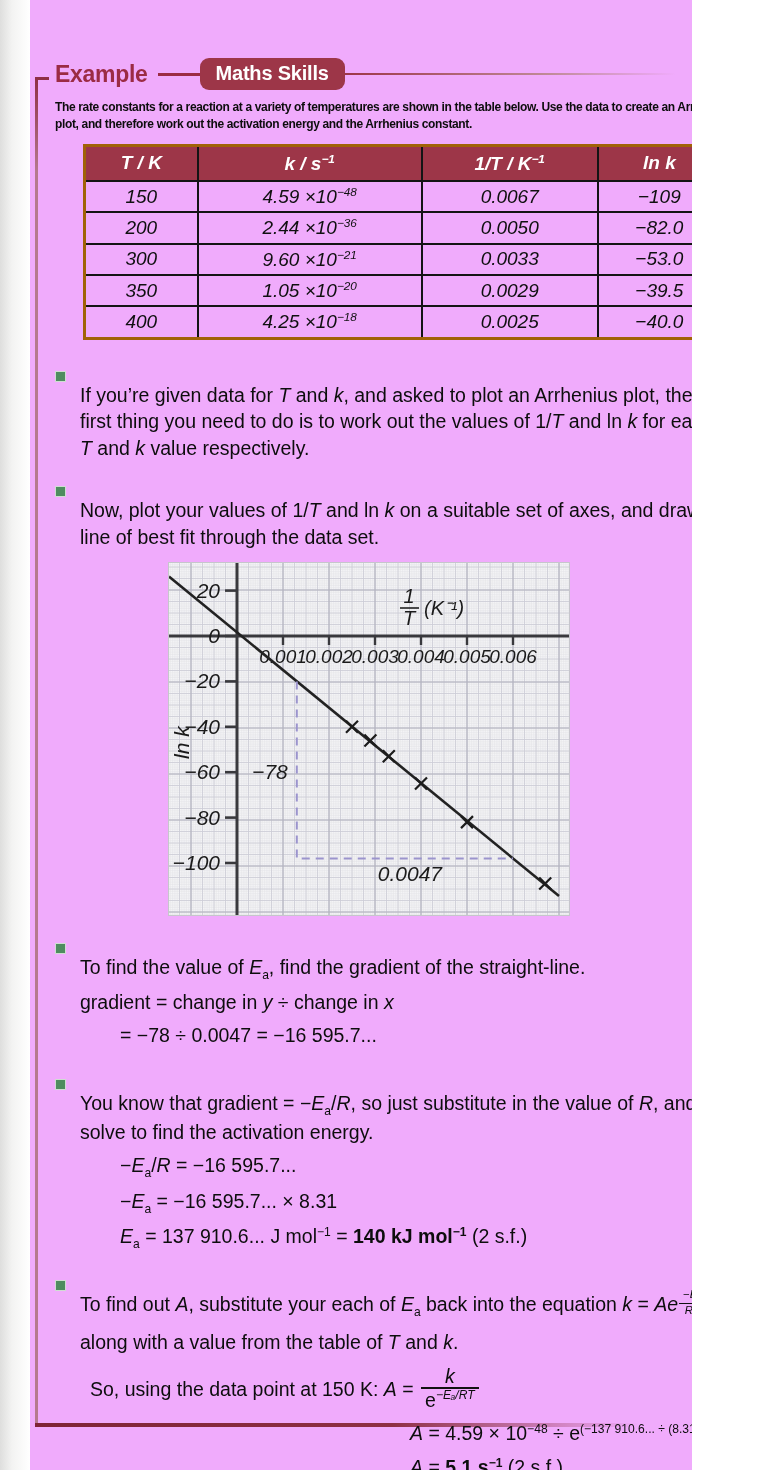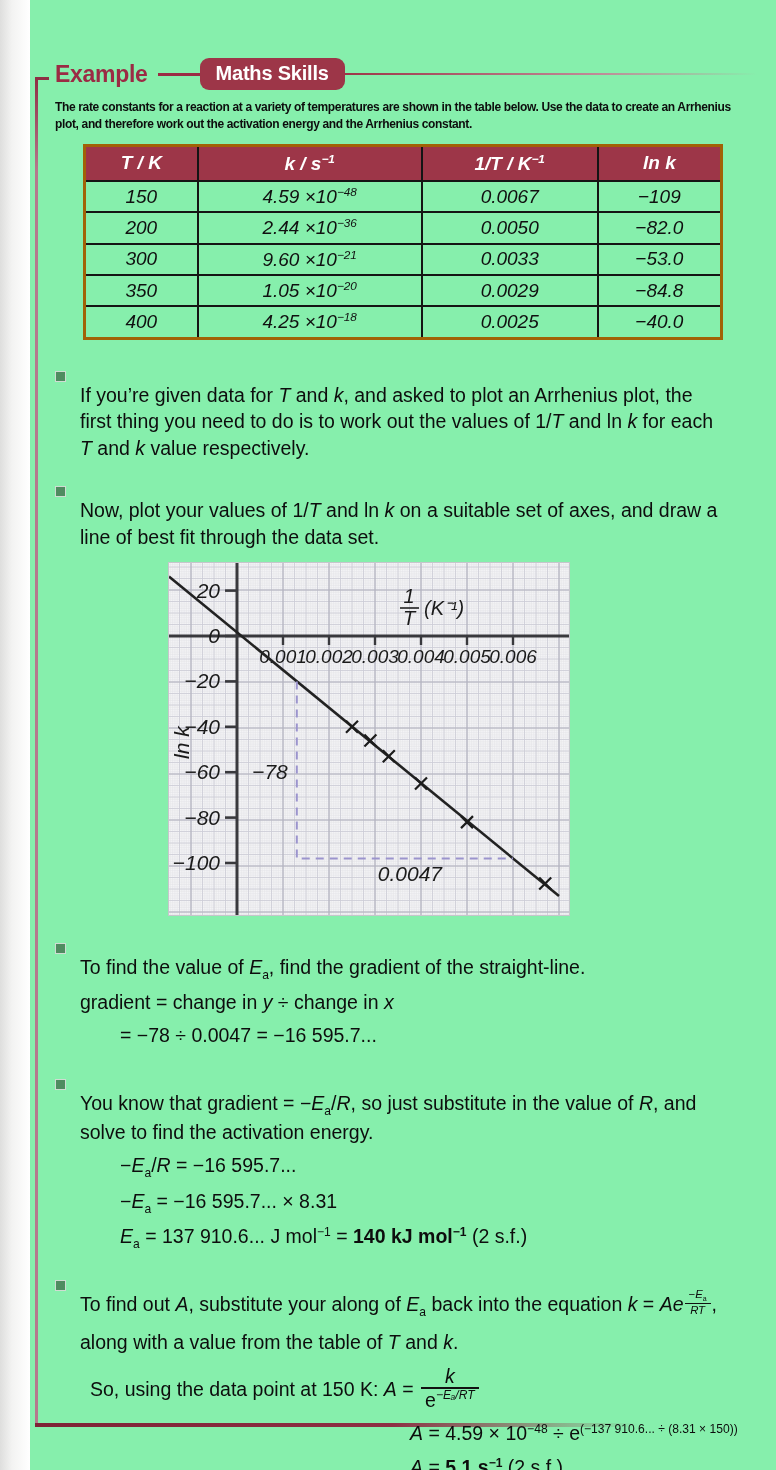--- a/index.html
+++ b/index.html
@@ -1,17 +1,17 @@
 <!DOCTYPE html>
 <html><head>
 <meta charset="utf-8">
 <style>
   html,body{margin:0;padding:0;background:#ffffff;}
-  .page{position:relative;width:776px;height:1470px;overflow:hidden;
-        font-family:"Liberation Sans",sans-serif;color:#0d0d0d;background:#86efac;}
+  .page{position:relative;width:692px;height:1470px;overflow:hidden;
+        font-family:"Liberation Sans",sans-serif;color:#0d0d0d;background:#f0abfc;}
   .edge-shade{position:absolute;left:0;top:0;width:30px;height:100%;
         background:linear-gradient(90deg,#dededd 0%,#f3f3f2 40%,#ffffff 100%);}
   .frame-left{position:absolute;left:35px;top:77px;height:1349px;width:3px;
         background:linear-gradient(180deg,#8e2f44 0%,#b5798d 7%,#b5798d 100%);}
   .frame-corner{position:absolute;left:35px;top:77px;width:14px;height:3px;background:#8e2f44;}
   .frame-bottom{position:absolute;left:35px;top:1423px;width:650px;height:3.5px;
         background:linear-gradient(90deg,#7e2336 0%,#8e2f44 55%,rgba(142,47,68,0) 93%);}
   .header-row{position:absolute;left:55px;top:58px;right:6px;display:flex;align-items:center;}
   .example-label{color:#9b2b44;font-weight:700;font-size:23px;letter-spacing:-0.3px;}
   .example-dash{width:42px;height:3px;background:#9b2b44;margin:0 0 0 10px;}
@@ -93,21 +93,21 @@
           <tr>
             <td><span>300</span></td>
             <td><span>9.60 ×10</span><sup>−21</sup></td>
             <td><span>0.0033</span></td>
             <td><span>−53.0</span></td>
           </tr>
           <tr>
             <td><span>350</span></td>
             <td><span>1.05 ×10</span><sup>−20</sup></td>
             <td><span>0.0029</span></td>
-            <td><span>−84.8</span></td>
+            <td><span>−39.5</span></td>
           </tr>
           <tr>
             <td><span>400</span></td>
             <td><span>4.25 ×10</span><sup>−18</sup></td>
             <td><span>0.0025</span></td>
             <td><span>−40.0</span></td>
           </tr>
         </tbody>
     </table>
 
@@ -604,21 +604,21 @@
       <div class="btext">
         <div><span>You know that gradient = −</span><span class="it">E</span><sub>a</sub><span>/</span><span class="it">R</span><span>, so just substitute in the value of </span><span class="it">R</span><span>, and solve to find the activation energy.</span></div>
         <div class="eq ml40"><span>−</span><span class="it">E</span><sub>a</sub><span>/</span><span class="it">R</span><span> = −16 595.7...</span></div>
         <div class="eq ml40"><span>−</span><span class="it">E</span><sub>a</sub><span> = −16 595.7... × 8.31</span></div>
         <div class="eq ml40"><span class="it">E</span><sub>a</sub><span> = 137 910.6... J mol</span><sup>−1</sup><span>  = </span><span class="bd">140 kJ mol</span><sup class="bd">−1</sup><span> (2 s.f.)</span></div>
       </div>
     </div>
 
     <div class="bullet" style="margin-top:20px;">
       <span class="sq"></span>
-      <div class="btext"><span>To find out </span><span class="it">A</span><span>, substitute your along of </span><span class="it">E</span><sub>a</sub><span> back into the equation </span><span class="it">k</span><span> = </span><span class="it">Ae</span><span class="frac supfrac">
+      <div class="btext"><span>To find out </span><span class="it">A</span><span>, substitute your each of </span><span class="it">E</span><sub>a</sub><span> back into the equation </span><span class="it">k</span><span> = </span><span class="it">Ae</span><span class="frac supfrac">
             <span class="num"><span>−</span><span class="it">E</span><sub>a</sub></span>
             <span class="den"><span class="it">RT</span></span>
           </span><span>, along with a value from the table of </span><span class="it">T</span><span> and </span><span class="it">k</span><span>.</span></div>
     </div>
 
     <div class="final">
       <div class="fline1"><span>So, using the data point at 150 K:   </span><span class="it">A</span><span> = </span><span class="frac">
             <span class="num"><span class="it">k</span></span>
             <span class="den"><span>e</span><sup class="it">−Eₐ/RT</sup></span>
           </span></div>

